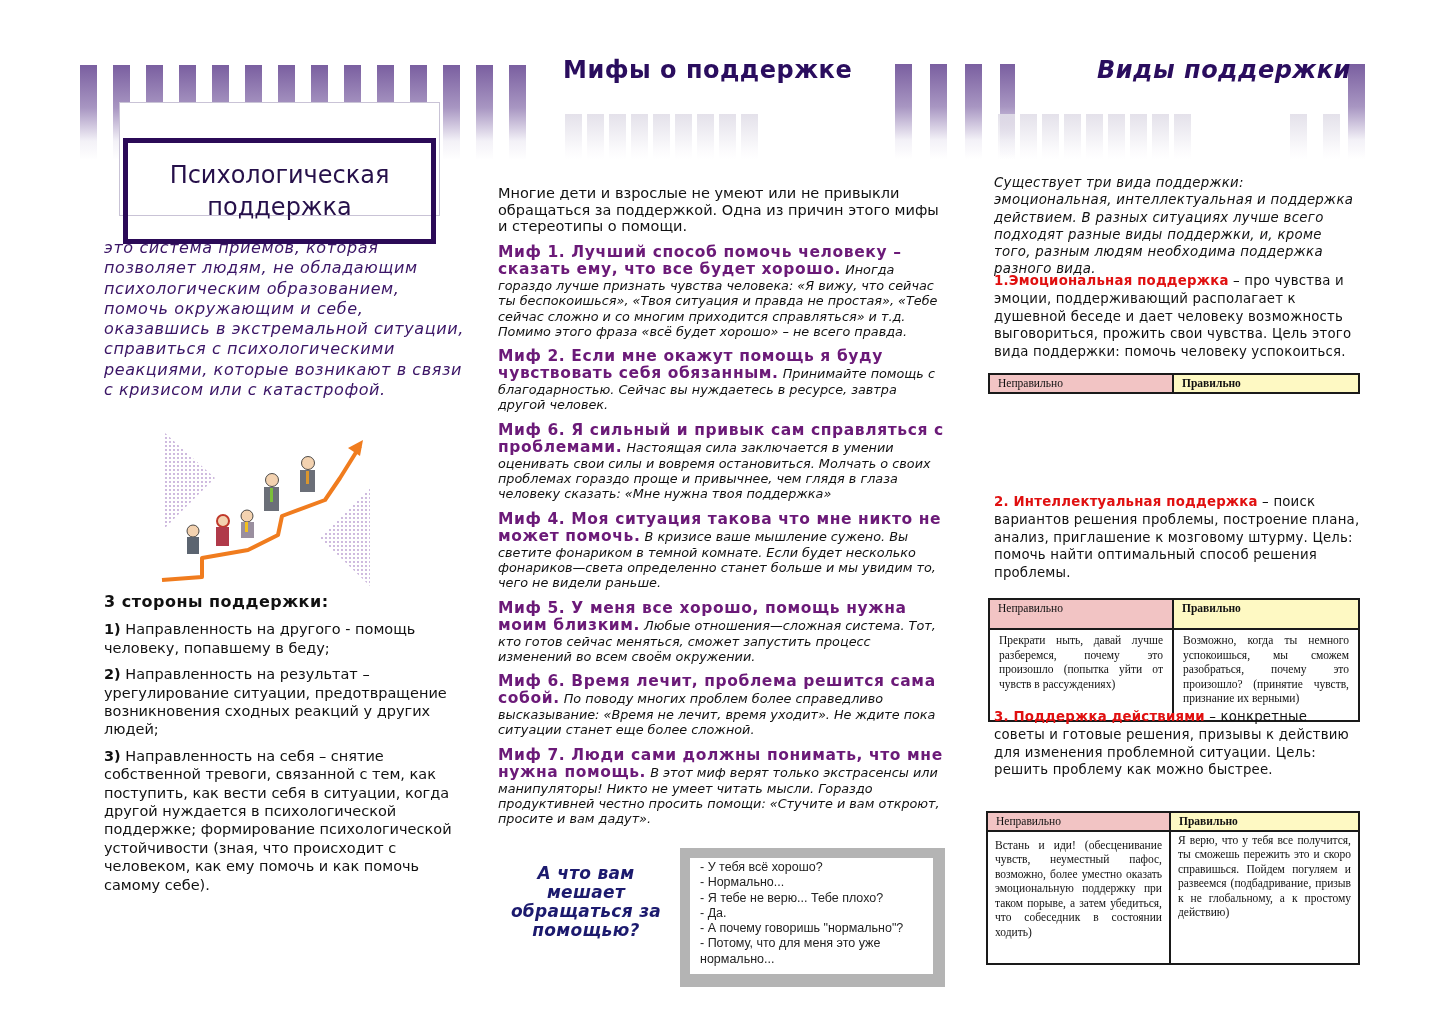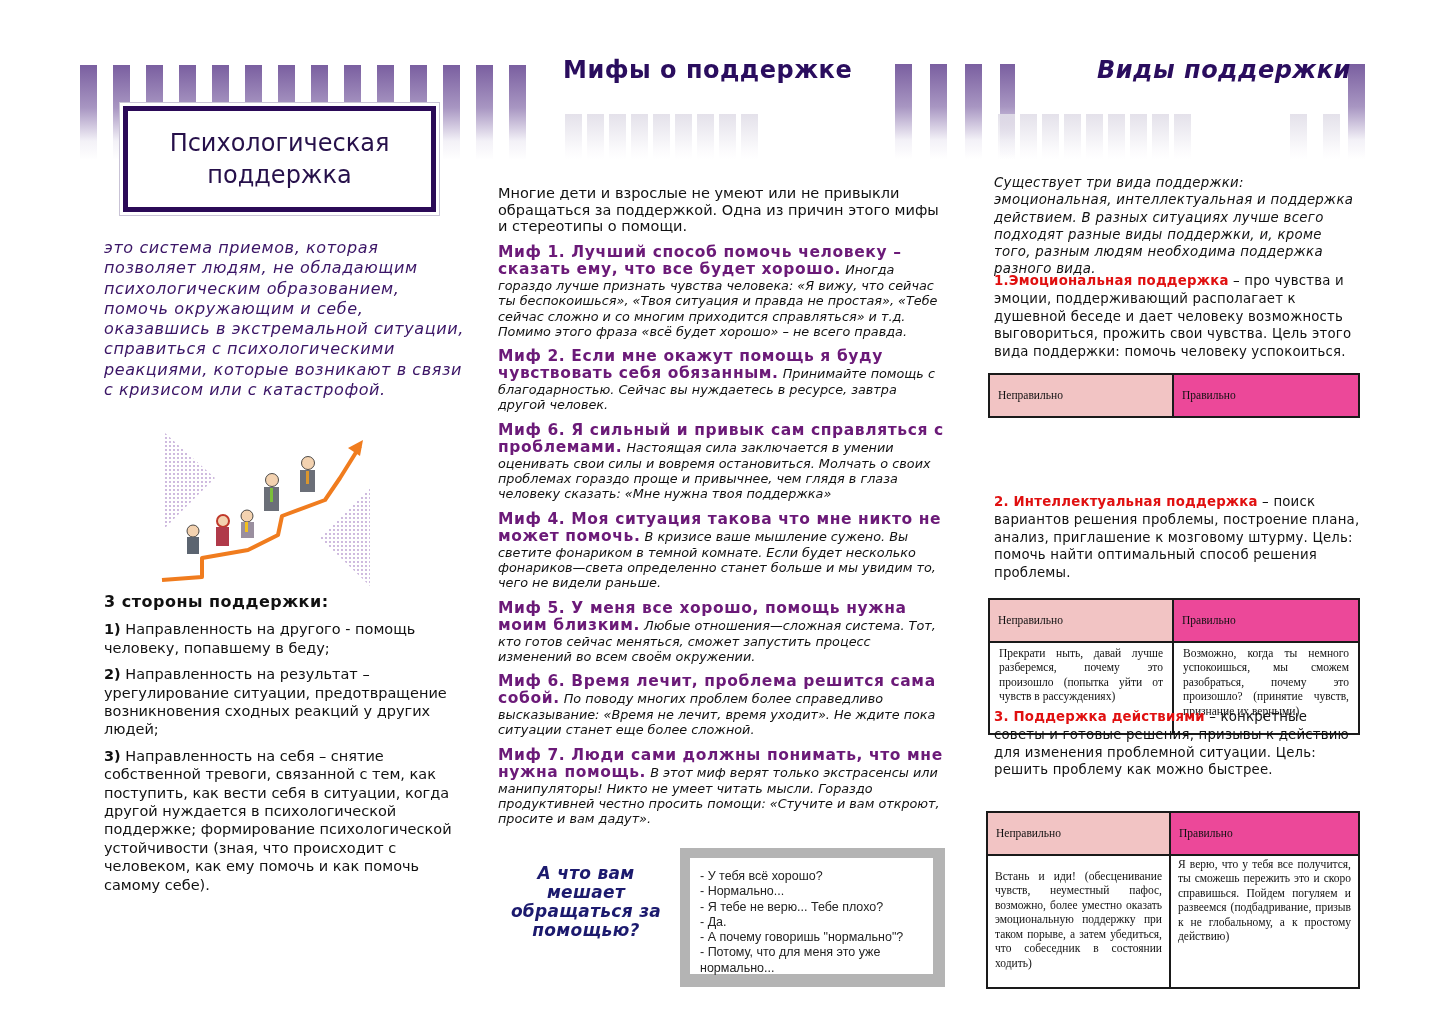--- a/index.html
+++ b/index.html
@@ -9,21 +9,21 @@
   
   .stripes { position: absolute; overflow: hidden; }
   .stripe { position: absolute; top: 0; width: 17px;
     background: linear-gradient(to bottom, #7a5fa0 0%, #a896c2 45%, rgba(235,232,242,0.6) 80%, rgba(255,255,255,0) 100%); }
   .stripe.light { background: linear-gradient(to bottom, rgba(225,222,232,0.9) 0%, rgba(245,244,248,0.4) 80%, rgba(255,255,255,0) 100%); }
 
   
   .title-box { position: absolute; left: 119px; top: 102px; width: 321px; height: 114px;
     border: 1px solid #c9c3d6; background: #fff; padding: 3px; }
   .title-box .inner { width: 100%; height: 100%; border: 5px solid #2b0a57; display: flex;
-    align-items: center; justify-content: center; text-align: center; }
+    align-items: center; justify-content: center; text-align: center; margin-top: 32px; }
   .title-box .txt { font-size: 24px; line-height: 32px; color: #26104a; font-family: "DejaVu Sans", sans-serif; }
 
   .section-title { position: absolute; font-family: "DejaVu Sans", sans-serif; font-weight: bold;
     font-size: 24px; color: #2a0d5e; letter-spacing: 0.5px; }
 
   
   .definition { position: absolute; left: 104px; top: 238px; width: 360px; font-style: italic;
     color: #3b1566; font-size: 16px; line-height: 20.3px; letter-spacing: 0.6px; }
 
   .illustration { position: absolute; left: 160px; top: 428px; width: 215px; height: 160px; }
@@ -36,33 +36,33 @@
   
   .intro { position: absolute; left: 498px; top: 185px; width: 448px; font-size: 14.5px; line-height: 16.5px; color: #111; }
   .myths { position: absolute; left: 498px; top: 244px; width: 450px; }
   .myth { margin-bottom: 9px; font-size: 12.8px; line-height: 15.3px; }
   .myth .head { font-weight: bold; color: #6b1a78; font-size: 15.5px; line-height: 17px; letter-spacing: 0.6px; }
   .myth .body { font-style: italic; color: #111; }
 
   .question { position: absolute; left: 496px; top: 864px; width: 180px; text-align: center;
     font-weight: bold; font-style: italic; color: #1c1a6e; font-size: 17px; line-height: 19px; letter-spacing: 0.3px; }
   .dialog { position: absolute; left: 680px; top: 848px; width: 265px; height: 139px; background: #b4b4b4; padding: 10px 12px 13px 10px; }
-  .dialog .in { width: 100%; height: 100%; background: #fff; padding: 11px 10px; font-family: "Liberation Sans", sans-serif;
+  .dialog .in { width: 100%; height: 100%; background: #fff; padding: 2px 10px; font-family: "Liberation Sans", sans-serif;
     font-size: 12.5px; line-height: 15.3px; color: #222; }
 
   
   .r-intro { position: absolute; left: 994px; top: 174px; width: 368px; font-style: italic; font-size: 13.3px; line-height: 17.3px; letter-spacing: 0.3px; color: #111; }
   .r-para { position: absolute; left: 994px; width: 368px; font-size: 13.3px; line-height: 17.8px; color: #111; letter-spacing: 0.2px; }
   .r-para .kind { color: #e01010; font-weight: bold; }
 
   table.cmp { position: absolute; border-collapse: collapse; font-family: "Liberation Serif", serif; font-size: 11.5px; line-height: 14.5px; color: #111; table-layout: fixed; }
   table.cmp th, table.cmp td { border: 2px solid #1a1a1a; vertical-align: top; text-align: justify; }
-  table.cmp th { font-weight: normal; text-align: left; padding: 13px 8px; }
+  table.cmp th { font-weight: normal; text-align: left; padding: 1px 8px; }
   table.cmp th.bad { background: #f2c4c4; }
-  table.cmp th.good { background: #ec4899; }
+  table.cmp th.good { background: #fef9c3; font-weight: bold; }
   table.cmp td { padding: 3px 9px; }
 </style>
 </head>
 <body>
 
 <div class="stripes" style="left:80px; top:65px; width:470px; height:100px;" id="sb1">
     <div class="stripe" style="left: 0px; top: 0px; height: 95px;"></div>
     <div class="stripe" style="left: 33px; top: 0px; height: 95px;"></div>
     <div class="stripe" style="left: 66px; top: 0px; height: 95px;"></div>
     <div class="stripe" style="left: 99px; top: 0px; height: 95px;"></div>
@@ -236,17 +236,17 @@
   <colgroup>
       <col style="width:183px">
       <col style="width:189px">
     </colgroup>
   <tbody>
       <tr>
         <th class="bad">Неправильно</th>
         <th class="good">Правильно</th>
       </tr>
   <tr style="height:133px;">
-        <td style="padding:13px 7px;">Встань и иди! (обесценивание чувств, неуместный пафос, возможно, более уместно оказать эмоциональную поддержку при таком порыве, а затем убедиться, что собеседник в состоянии ходить)</td>
+        <td style="padding:6px 7px;">Встань и иди! (обесценивание чувств, неуместный пафос, возможно, более уместно оказать эмоциональную поддержку при таком порыве, а затем убедиться, что собеседник в состоянии ходить)</td>
         <td style="padding:1px 7px;">Я верю, что у тебя все получится, ты сможешь пережить это и скоро справишься. Пойдем погуляем и развеемся (подбадривание, призыв к не глобальному, а к простому действию)</td>
       </tr>
 </tbody>
   </table>
 
 </body></html>

